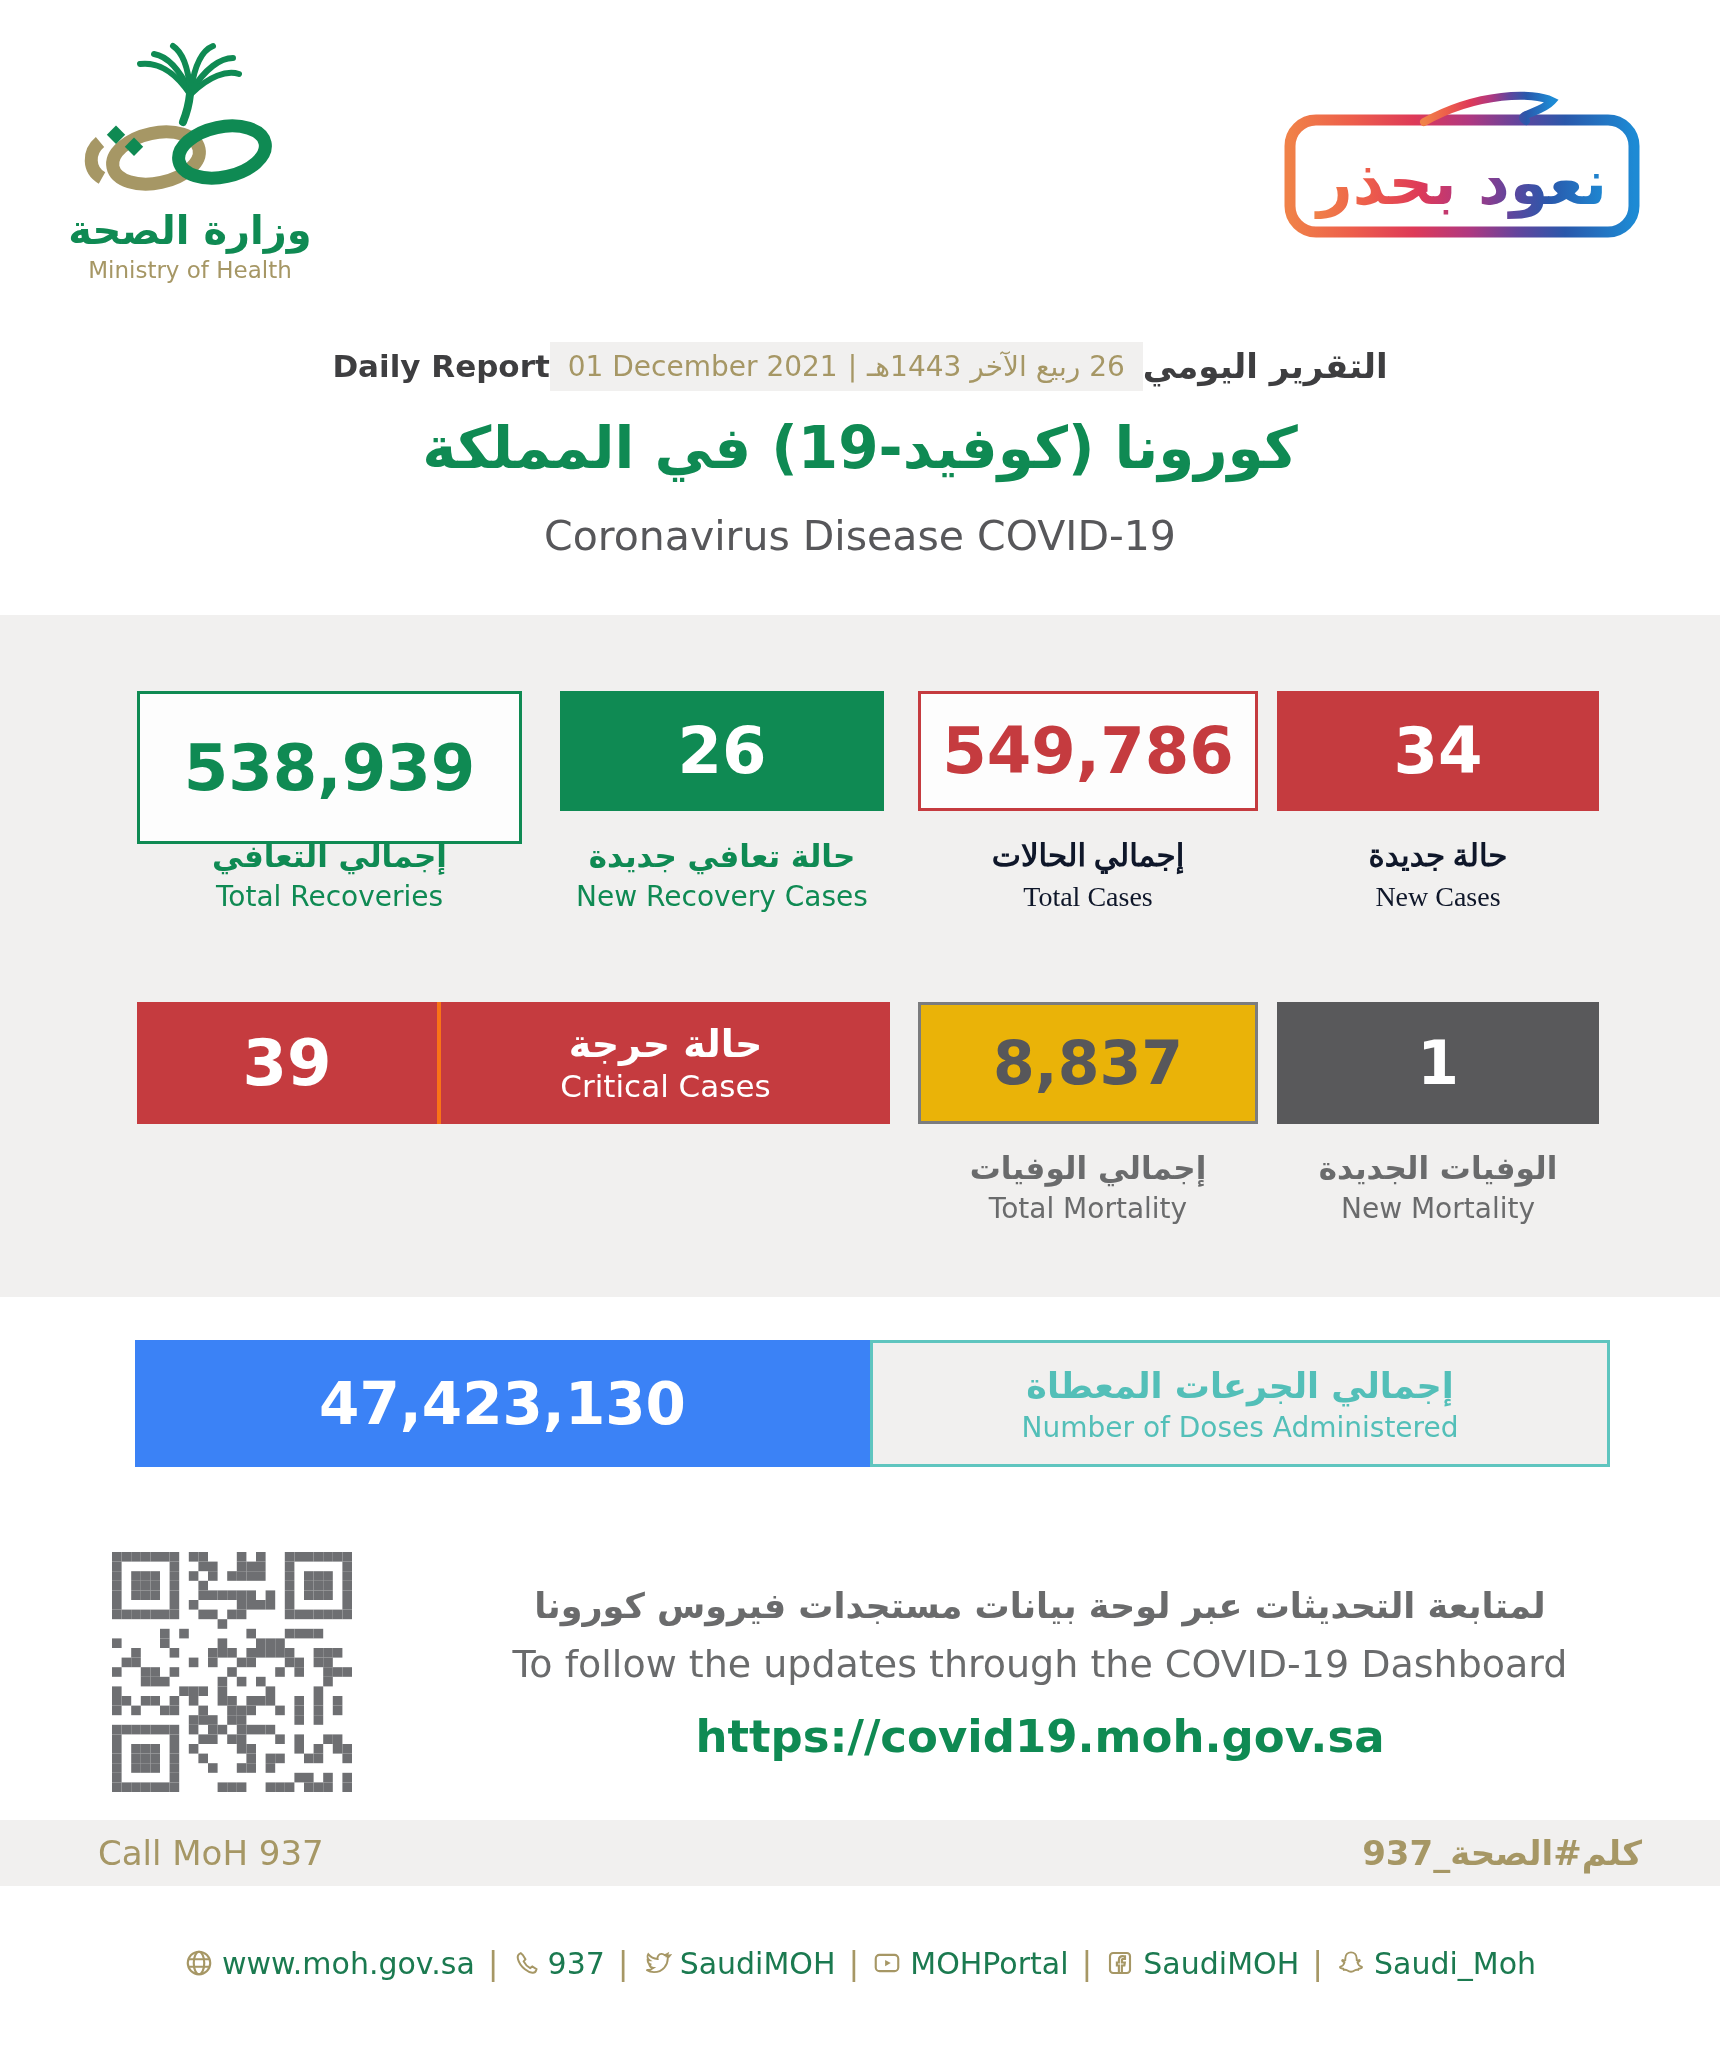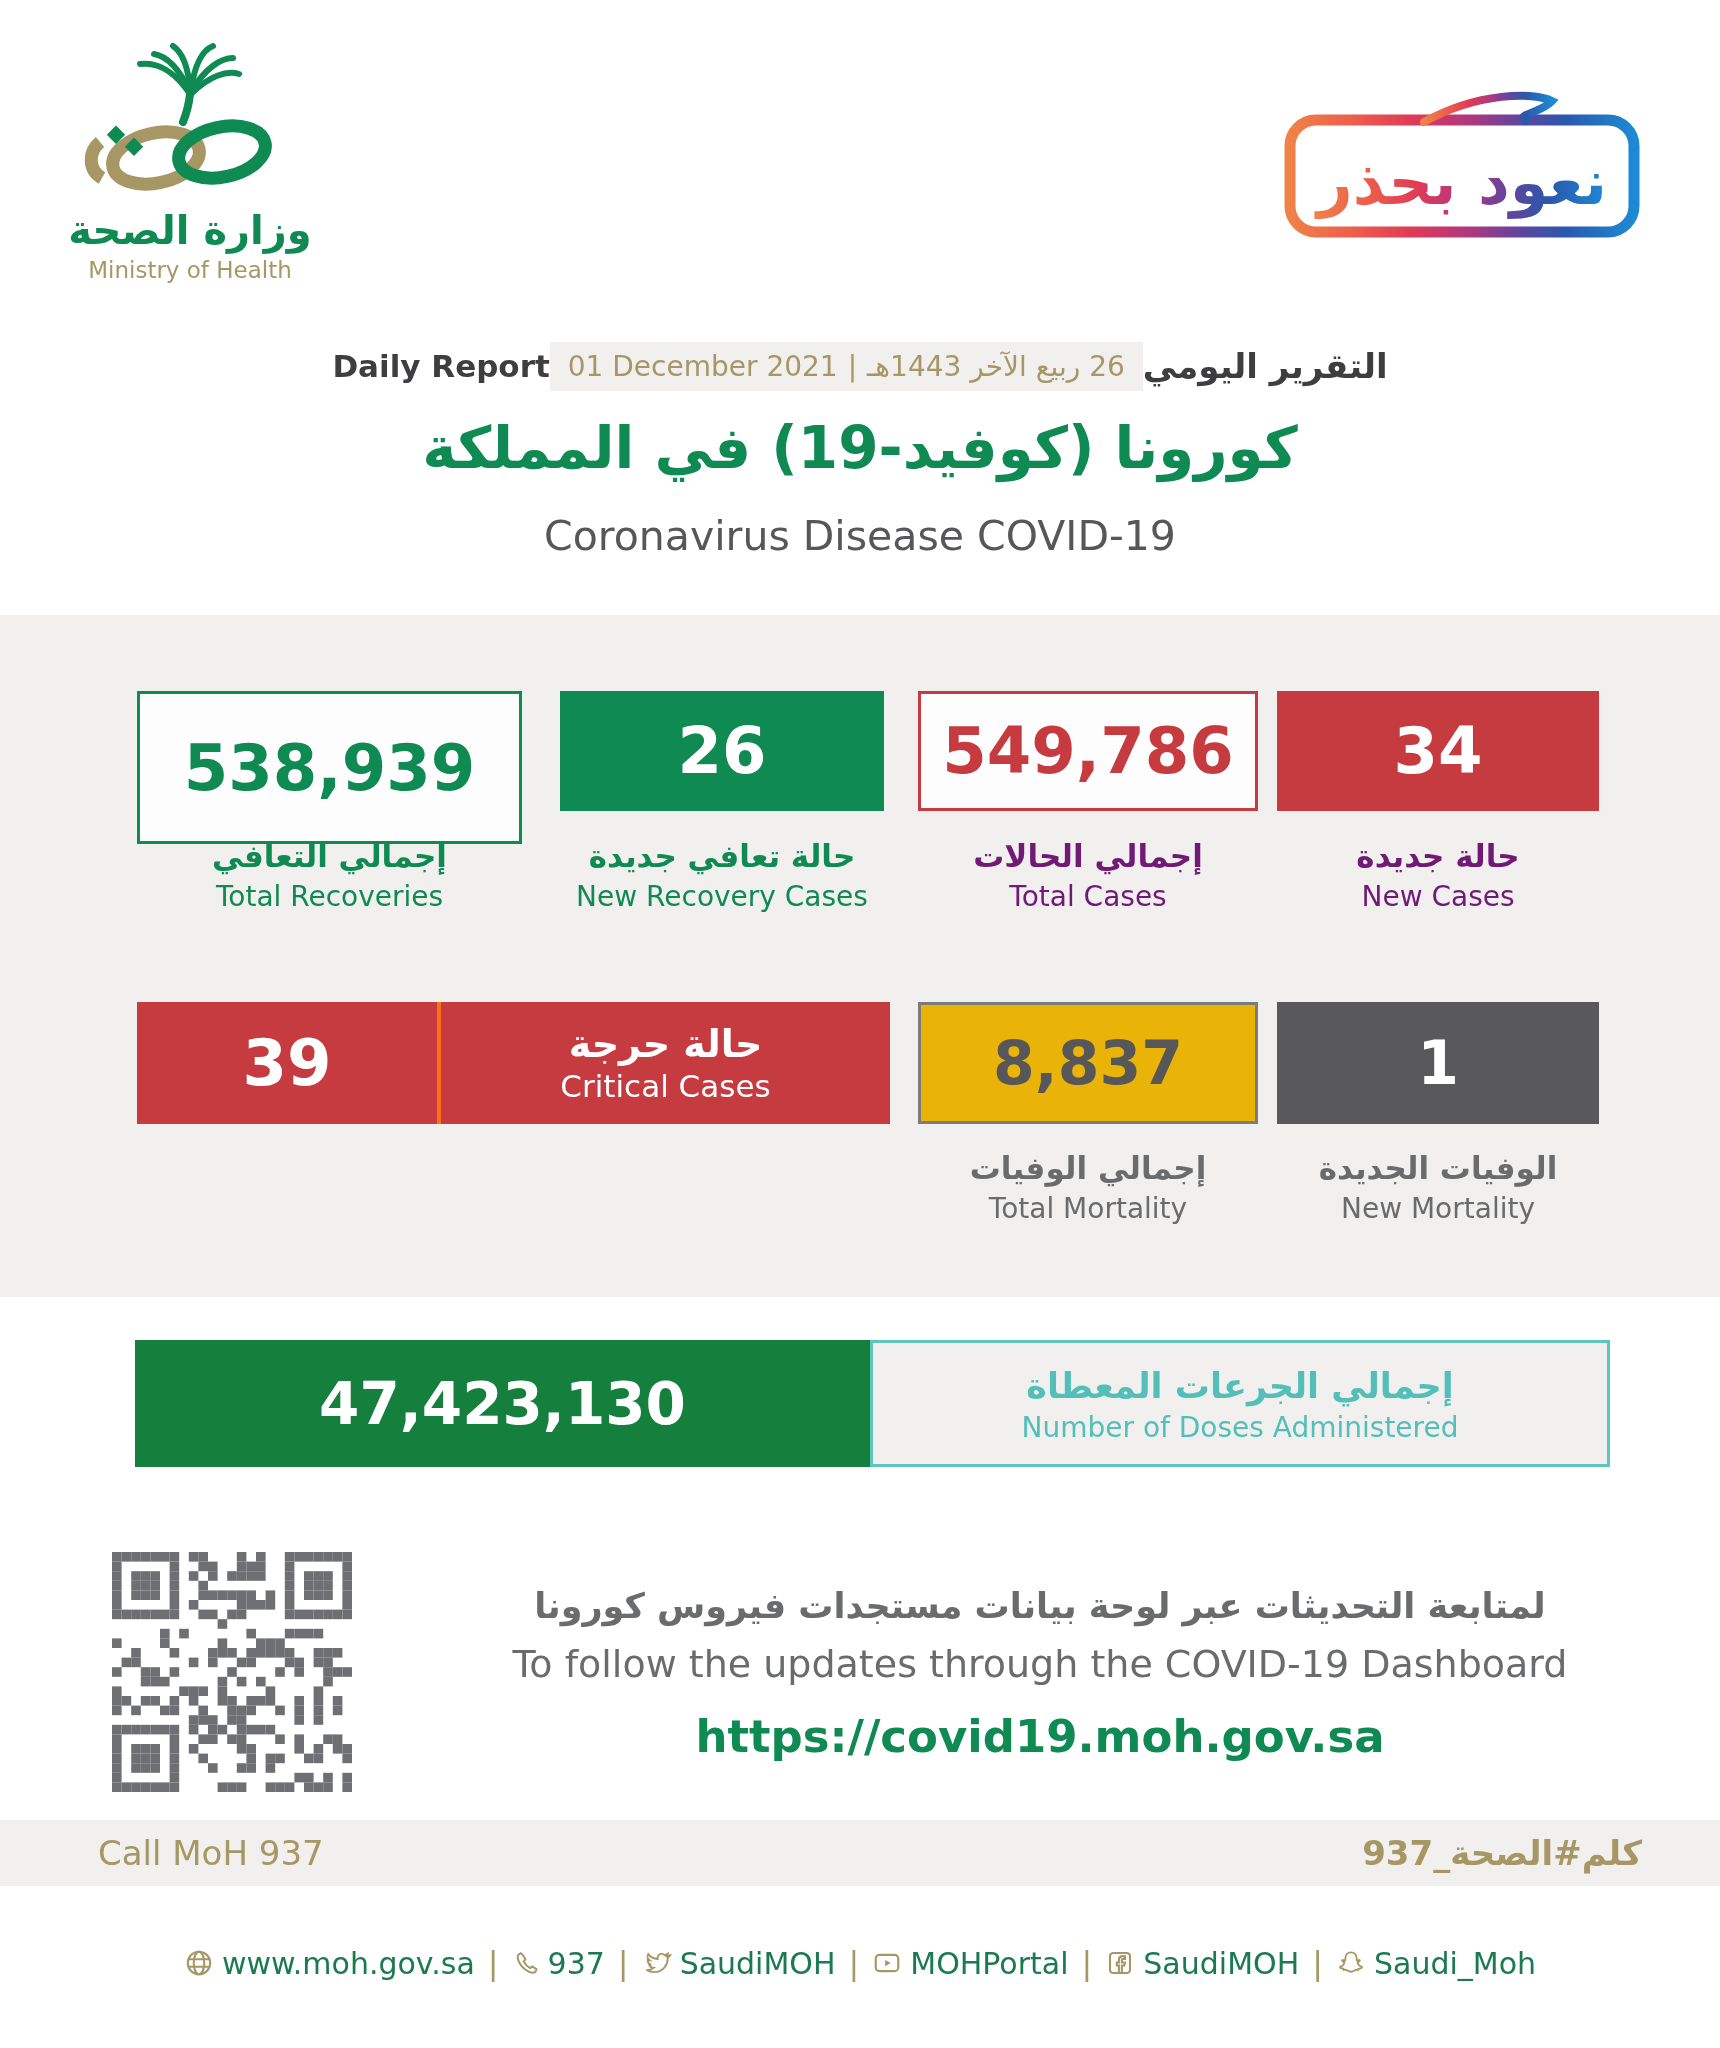--- a/index.html
+++ b/index.html
@@ -49,32 +49,32 @@
   .b-critlabel{left:437px;top:387px;width:453px;height:122px;border-left:4px solid #f97316;flex-direction:column;}
   .crit-ar{color:#fff;font-size:38px;font-weight:bold;direction:rtl;line-height:46px;}
   .crit-en{color:#fff;font-size:31px;line-height:38px;}
   .b-totmort{left:918px;top:387px;width:340px;height:122px;}
   .b-newmort{left:1277px;top:387px;width:322px;height:122px;}
 
   .stat-label{position:absolute;text-align:center;}
   .stat-label .ar{font-size:31px;font-weight:bold;direction:rtl;line-height:46px;}
   .stat-label .en{font-size:28px;line-height:36px;}
   .lab-green{color:#0F8A53;}
-  .lab-red{color:#701a75;}
+  .lab-red{color:#0f172a;font-family:Liberation Serif, serif;}
   .lab-gray{color:#6A6B6C;}
   .l-recov{left:137px;top:218px;width:385px;}
   .l-newrecov{left:560px;top:218px;width:324px;}
   .l-cases{left:918px;top:218px;width:340px;}
   .l-newcases{left:1277px;top:218px;width:322px;}
   .l-totmort{left:918px;top:530px;width:340px;}
   .l-newmort{left:1277px;top:530px;width:322px;}
 
   
   .doses-bar{position:absolute;left:135px;top:1340px;width:1475px;height:127px;}
-  .doses-num{position:absolute;left:0;top:0;width:735px;height:127px;background:#15803d;display:flex;align-items:center;justify-content:center;color:#ffffff;font-size:58px;font-weight:bold;}
+  .doses-num{position:absolute;left:0;top:0;width:735px;height:127px;background:#3b82f6;display:flex;align-items:center;justify-content:center;color:#ffffff;font-size:58px;font-weight:bold;}
   .doses-label{position:absolute;left:735px;top:0;width:740px;height:127px;background:#F1F0EF;border:3px solid #5FC5BF;box-sizing:border-box;display:flex;flex-direction:column;align-items:center;justify-content:center;color:#53BFB8;}
   .doses-label .ar{font-size:35px;font-weight:bold;direction:rtl;line-height:48px;}
   .doses-label .en{font-size:28px;line-height:36px;}
 
   
   .qr{position:absolute;left:112px;top:1552px;width:240px;height:240px;}
   .dash-text{position:absolute;left:460px;top:1580px;width:1160px;text-align:center;}
   .dash-ar{font-size:35px;font-weight:bold;color:#6A6B6C;direction:rtl;line-height:52px;}
   .dash-en{font-size:38px;color:#6A6B6C;margin-top:10px;}
   .dash-url{font-size:45px;font-weight:bold;color:#0F8A53;margin-top:24px;display:inline-block;text-decoration:none;}

